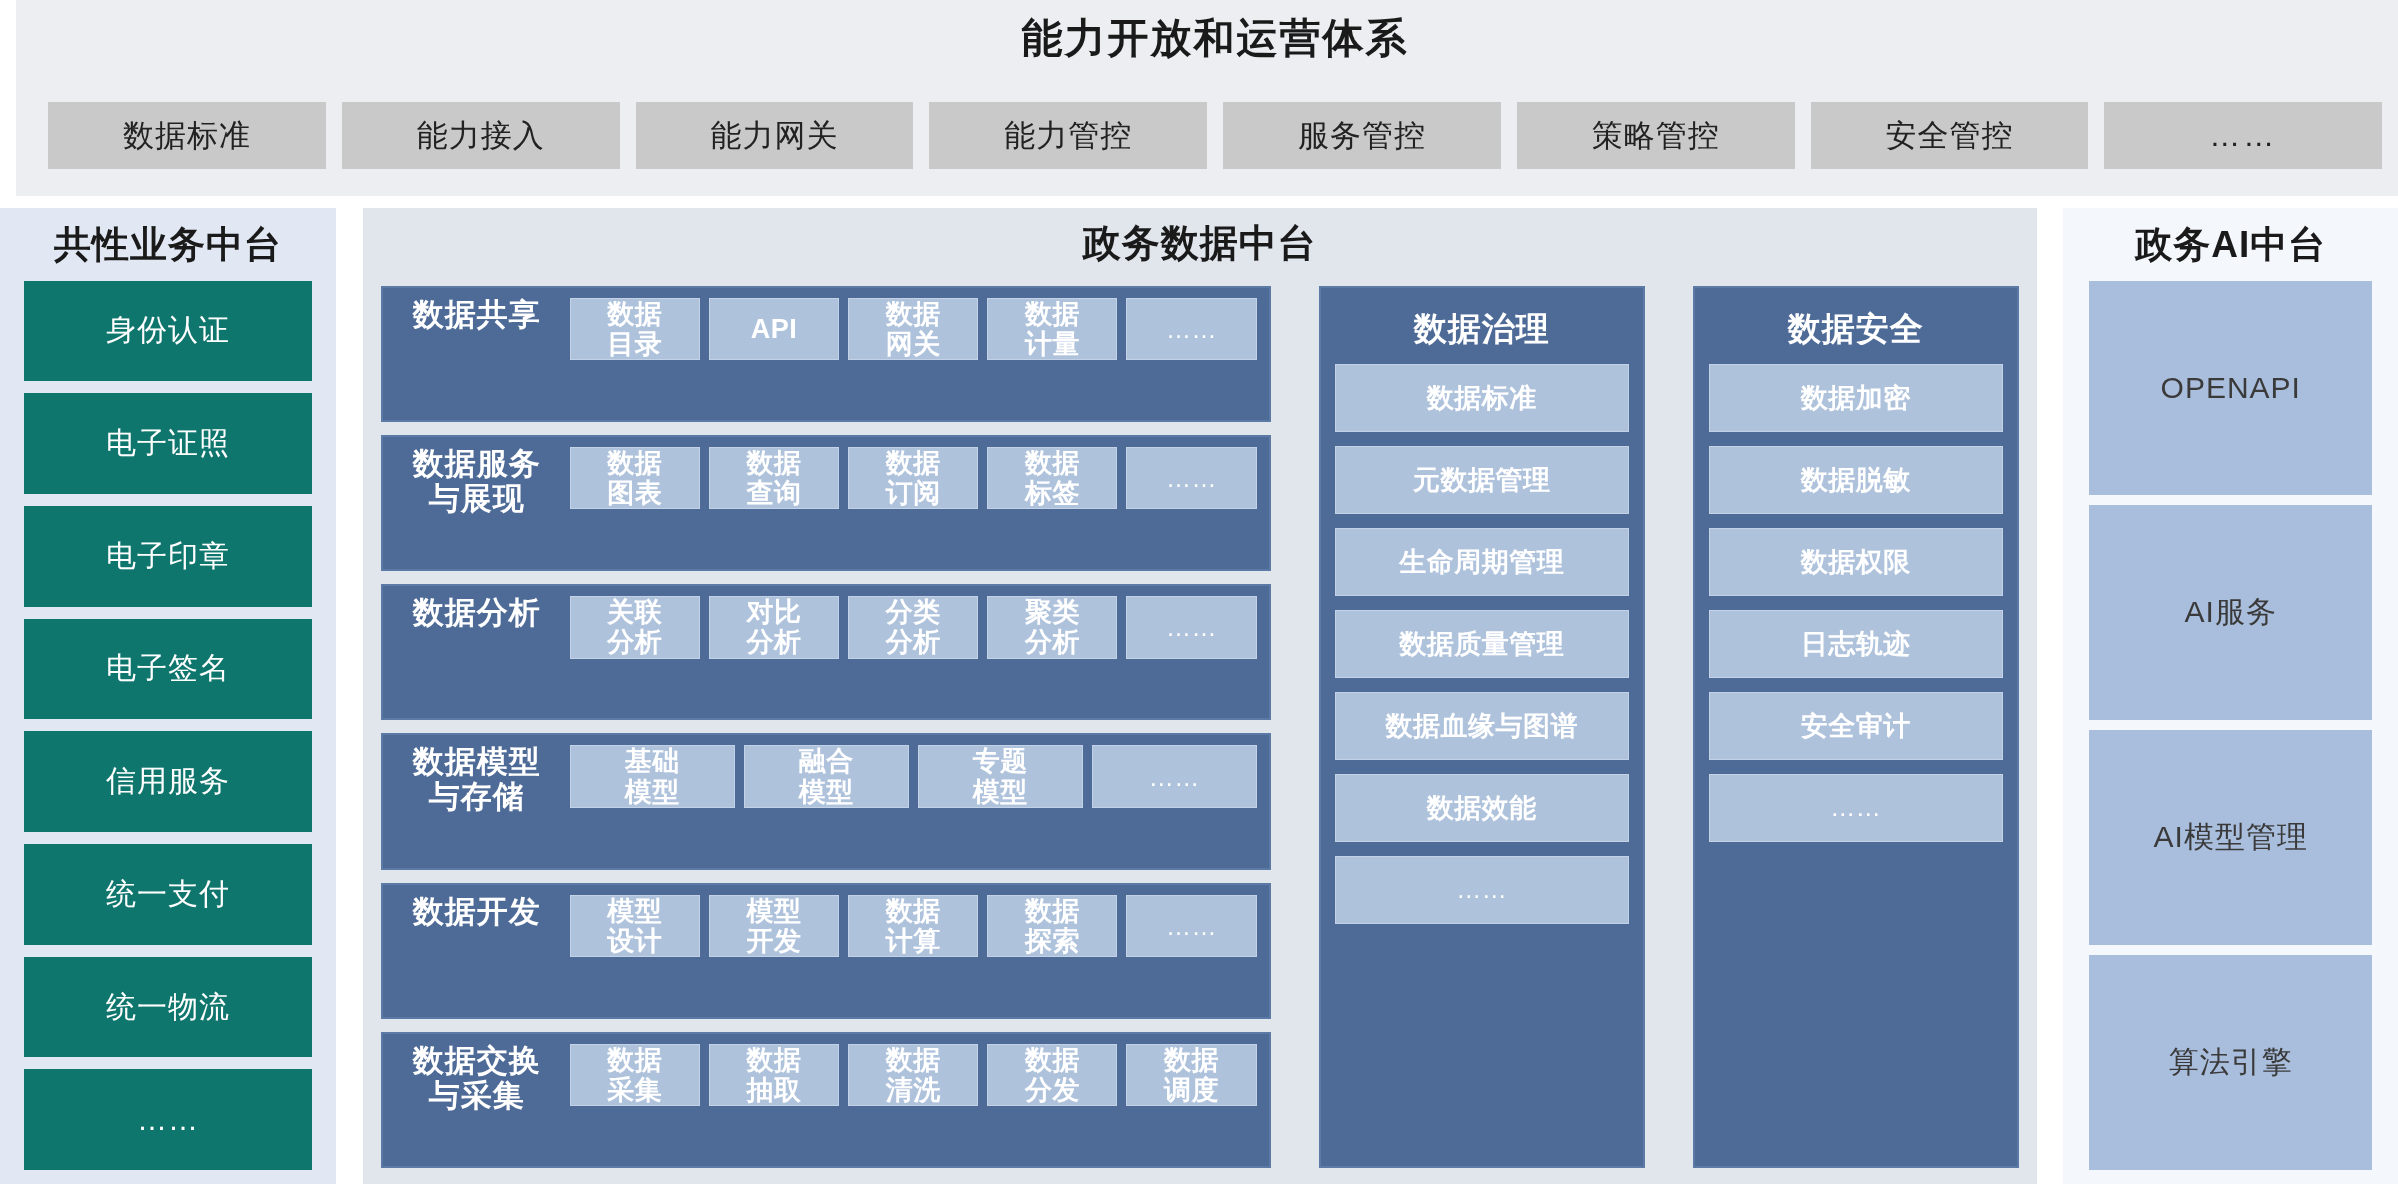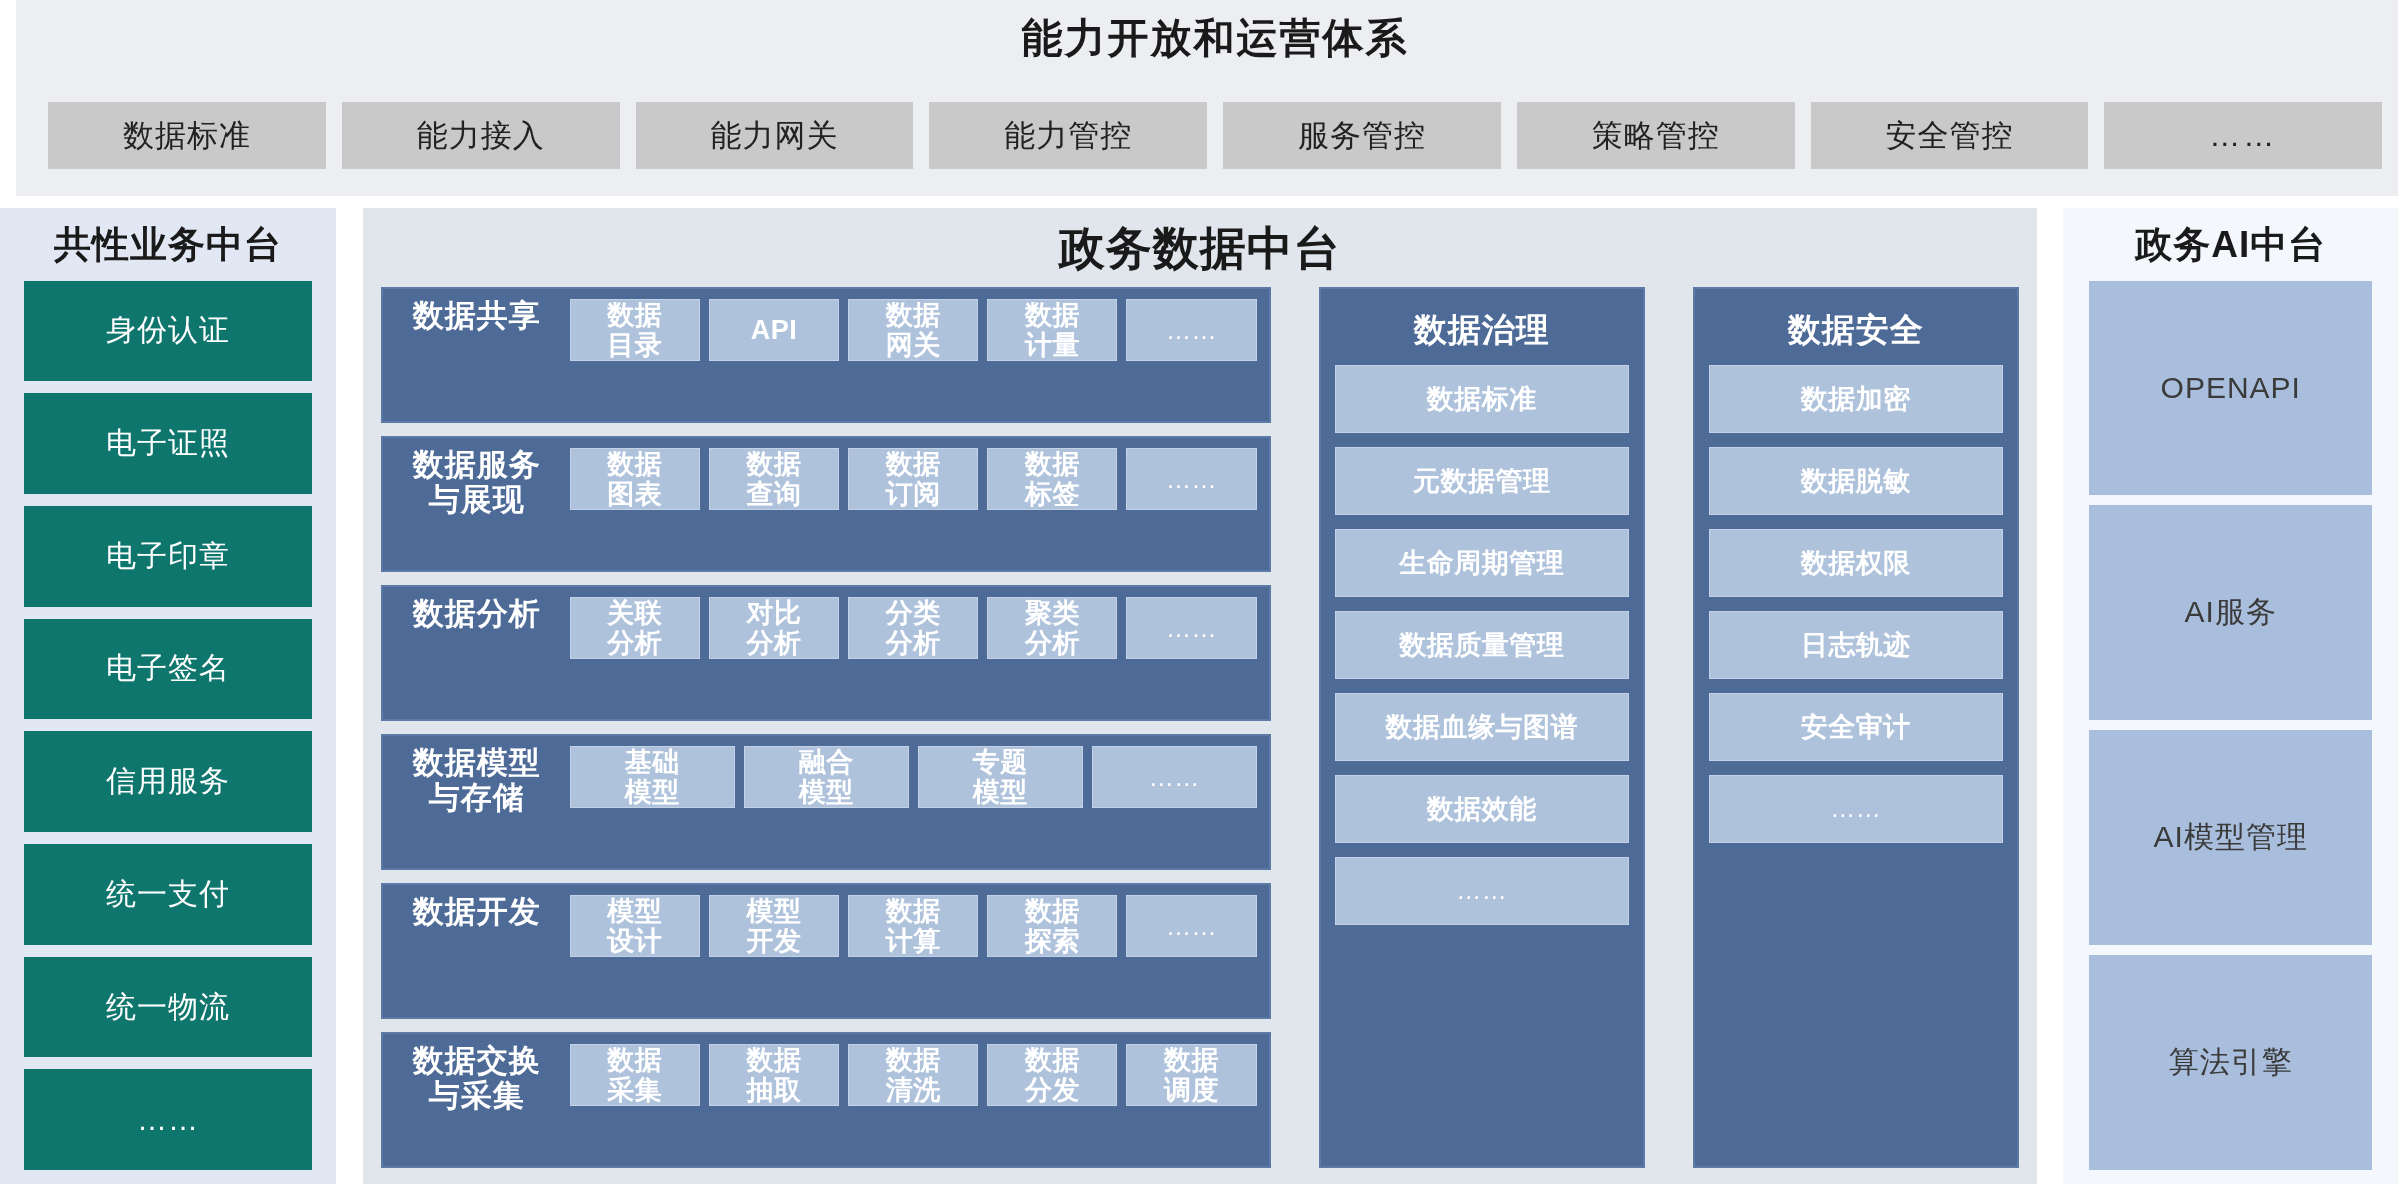--- a/index.html
+++ b/index.html
@@ -54,22 +54,22 @@
   }
 
   .gap-col { width: 30px; background: #ffffff; }
 
   
   .panel-center {
     flex: 1 1 auto; background: #E1E5EC; padding: 14px 18px 16px 18px;
     display: flex; flex-direction: column;
   }
   .center-title {
-    text-align: center; font-size: 46px; font-weight: bold; color: #1a1a1a;
-    letter-spacing: 1px; margin-bottom: 12px; line-height: 1.15;
+    text-align: center; font-size: 38px; font-weight: bold; color: #1a1a1a;
+    letter-spacing: 1px; margin-bottom: 20px; line-height: 1.15;
   }
   .center-body { flex: 1; display: flex; gap: 16px; }
 
   
   .row-stack { width: 890px; display: flex; flex-direction: column; gap: 13px; }
   .cap-row {
     flex: 1 1 0; background: #4E6B97; border: 2px solid #5C7AA6;
     display: flex; align-items: flex-start; padding: 10px 12px 10px 10px; gap: 9px;
   }
   .cap-label {

